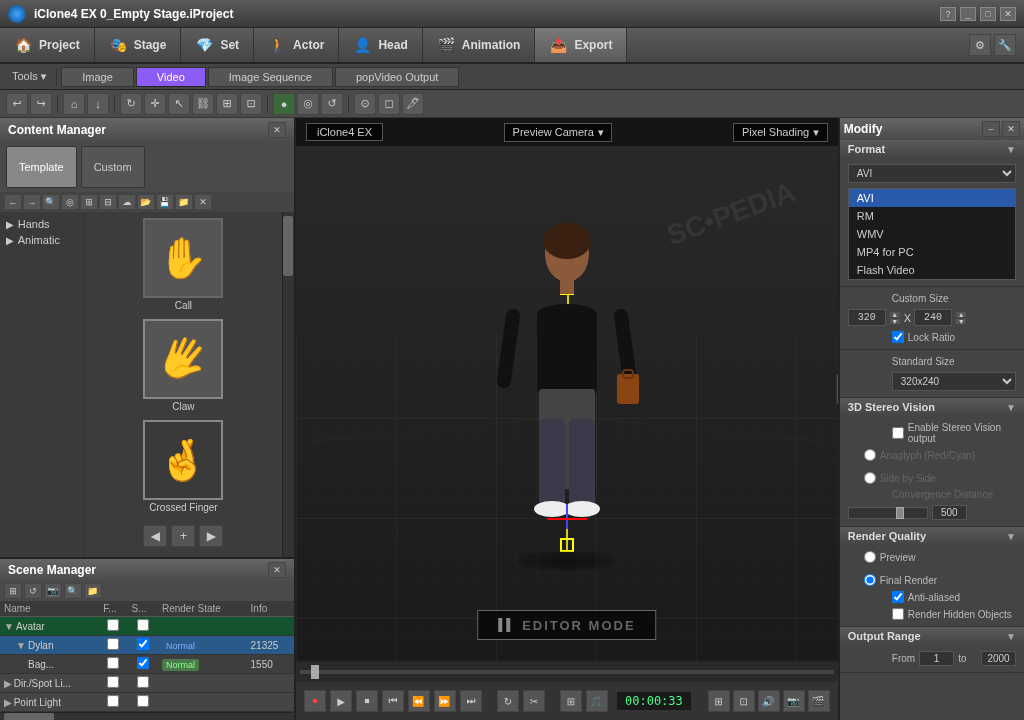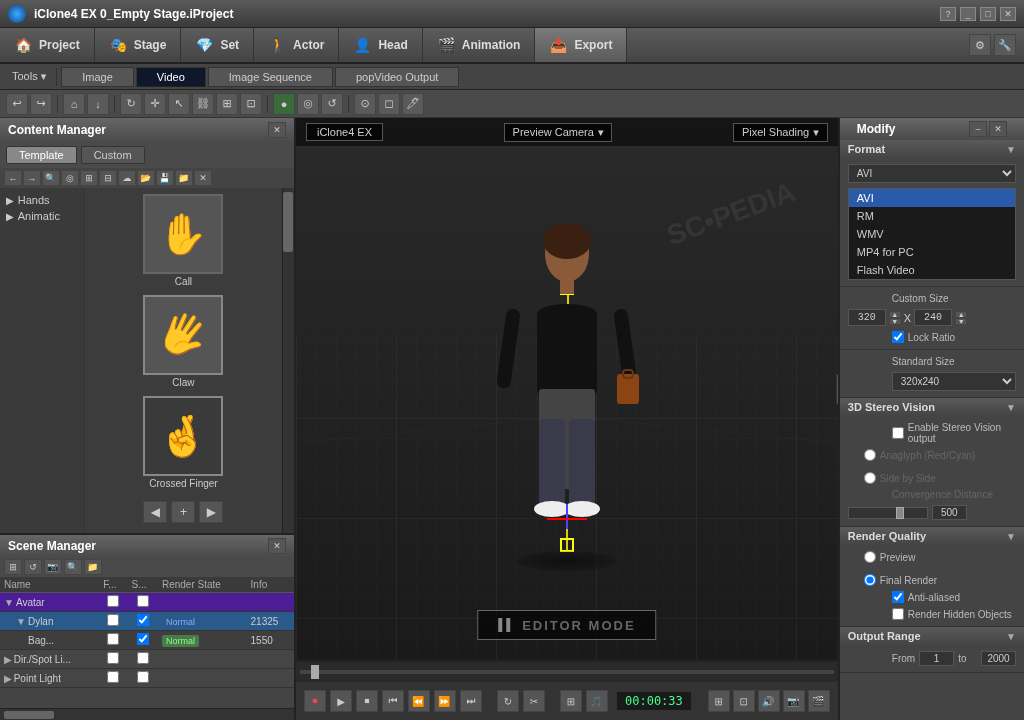--- a/index.html
+++ b/index.html
@@ -15,37 +15,37 @@
     
     
     #main-nav { background: linear-gradient(to bottom, #5c5c5c, #444); height: 36px; display: flex; align-items: stretch; border-bottom: 2px solid #222; }
     .nav-tab { display: flex; align-items: center; gap: 5px; padding: 0 14px; cursor: pointer; border-right: 1px solid #333; color: #ddd; font-size: 12px; font-weight: bold; }
     .nav-tab .nav-icon { width: 20px; height: 20px; display: flex; align-items: center; justify-content: center; font-size: 14px; }
     .nav-tab.active-nav { background: linear-gradient(to bottom, #7a7a7a, #5a5a5a); }
     
     
     #sub-nav { background: #444; height: 26px; display: flex; align-items: center; gap: 0; border-bottom: 1px solid #222; padding-left: 6px; }
     .sub-nav-btn { padding: 3px 20px; background: #555; border: 1px solid #333; color: #ccc; cursor: pointer; font-size: 11px; margin-right: 2px; }
-    .sub-nav-btn.active { background: #0f172a; color: #fff; border-bottom: 1px solid #222; }
+    .sub-nav-btn.active { background: #8b5cf6; color: #fff; border-bottom: 1px solid #222; }
     
     
     #toolbar { background: #4a4a4a; height: 28px; display: flex; align-items: center; padding: 0 6px; gap: 2px; border-bottom: 1px solid #333; }
     .toolbar-btn { width: 22px; height: 22px; background: #5a5a5a; border: 1px solid #444; display: flex; align-items: center; justify-content: center; cursor: pointer; font-size: 11px; color: #ccc; }
     .toolbar-sep { width: 1px; height: 18px; background: #333; margin: 0 3px; }
     
     
     #main-layout { display: flex; height: calc(720px - 28px - 36px - 26px - 28px); }
     
     
     #left-panel { width: 310px; background: #444; border-right: 2px solid #222; display: flex; flex-direction: column; }
     #content-manager { flex: 1; display: flex; flex-direction: column; border-bottom: 2px solid #222; }
     #cm-header { background: linear-gradient(to bottom, #666, #4a4a4a); padding: 4px 8px; display: flex; align-items: center; justify-content: space-between; }
     #cm-header-title { font-weight: bold; color: #fff; font-size: 12px; }
     #cm-tabs { display: flex; gap: 4px; padding: 4px 6px; background: #4a4a4a; }
-    .cm-tab { padding: 2px 12px; background: #555; border: 1px solid #333; color: #ccc; cursor: pointer; font-size: 11px; border-radius: 2px; }
+    .cm-tab { padding: 14px 12px; background: #555; border: 1px solid #333; color: #ccc; cursor: pointer; font-size: 11px; border-radius: 2px; }
     .cm-tab.active { background: #888; color: #fff; }
     #cm-toolbar { display: flex; align-items: center; padding: 2px 4px; background: #444; gap: 1px; flex-wrap: wrap; }
     .cm-tool { width: 18px; height: 16px; background: #555; border: 1px solid #444; display: flex; align-items: center; justify-content: center; font-size: 9px; cursor: pointer; color: #ccc; }
     #cm-content { flex: 1; display: flex; overflow: hidden; }
     #cm-tree { width: 85px; background: #3a3a3a; border-right: 1px solid #333; overflow-y: auto; padding: 4px 0; }
     .tree-item { display: flex; align-items: center; gap: 4px; padding: 2px 6px; cursor: pointer; color: #ccc; font-size: 11px; }
     .tree-icon { font-size: 10px; }
     #cm-grid { flex: 1; overflow-y: auto; background: #3c3c3c; display: flex; flex-direction: column; align-items: center; padding: 6px; gap: 8px; }
     .cm-item { display: flex; flex-direction: column; align-items: center; gap: 2px; }
     .cm-thumb { width: 80px; height: 80px; background: #555; border: 2px solid #666; display: flex; align-items: center; justify-content: center; overflow: hidden; }
@@ -57,21 +57,21 @@
     #scene-manager { height: 175px; display: flex; flex-direction: column; }
     #sm-header { background: linear-gradient(to bottom, #666, #4a4a4a); padding: 3px 8px; display: flex; align-items: center; justify-content: space-between; }
     #sm-header-title { font-weight: bold; color: #fff; font-size: 12px; }
     #sm-toolbar { display: flex; gap: 2px; padding: 2px 4px; background: #4a4a4a; }
     .sm-tool { width: 18px; height: 16px; background: #555; border: 1px solid #444; display: flex; align-items: center; justify-content: center; font-size: 9px; cursor: pointer; color: #ccc; }
     #sm-table { flex: 1; overflow-y: auto; }
     #sm-table table { width: 100%; border-collapse: collapse; font-size: 10px; }
     #sm-table th { background: #3a3a3a; color: #aaa; padding: 2px 4px; border-bottom: 1px solid #555; text-align: left; font-weight: normal; }
     #sm-table td { padding: 2px 4px; border-bottom: 1px solid #333; color: #ccc; }
     .row-highlight { background: #2a5a8a; color: #fff; }
-    .row-avatar { background: #4c1d95; }
+    .row-avatar { background: #14532d; }
     .row-sub { background: #3e3e3e; }
     .row-group { background: #454545; }
     .expand-arrow { color: #aaa; margin-right: 2px; }
     .checkbox-cell { text-align: center; }
     .normal-badge { background: #4a7a4a; color: #8f8; padding: 1px 4px; border-radius: 2px; font-size: 9px; }
     .normal-badge-blue { background: #2a5a8a; color: #8af; padding: 1px 4px; border-radius: 2px; font-size: 9px; }
     
     
     #viewport-area { flex: 1; display: flex; flex-direction: column; position: relative; background: #2a2a2a; }
     #viewport { flex: 1; position: relative; background: linear-gradient(to bottom, #2a2a2a 0%, #1a1a1a 100%); overflow: hidden; }
@@ -90,21 +90,21 @@
     #timeline-slider { flex: 1; height: 4px; background: #444; position: relative; }
     #timeline-thumb { width: 8px; height: 14px; background: #aaa; position: absolute; top: -5px; left: 2%; cursor: pointer; }
     #playback-controls { display: flex; align-items: center; gap: 4px; padding: 4px 8px; flex: 1; }
     .pb-btn { width: 22px; height: 22px; background: #555; border: 1px solid #444; display: flex; align-items: center; justify-content: center; cursor: pointer; font-size: 10px; color: #ccc; }
     .pb-sep { width: 1px; height: 18px; background: #333; margin: 0 3px; }
     .pb-time { background: #1a1a1a; color: #4f8; padding: 2px 8px; font-size: 12px; font-family: monospace; border: 1px solid #333; }
     .pb-icons { display: flex; gap: 3px; margin-left: auto; }
     
     
     #right-panel { width: 195px; background: #444; border-left: 2px solid #222; display: flex; flex-direction: column; overflow-y: auto; }
-    #rp-header { background: linear-gradient(to bottom, #666, #4a4a4a); padding: 3px 17px; display: flex; align-items: center; justify-content: space-between; }
+    #rp-header { background: linear-gradient(to bottom, #666, #4a4a4a); padding: 3px 4px; display: flex; align-items: center; justify-content: space-between; }
     #rp-title { font-weight: bold; color: #fff; font-size: 12px; }
     .rp-section { border-bottom: 1px solid #333; }
     .rp-section-header { background: linear-gradient(to bottom, #5a5a5a, #444); padding: 3px 8px; display: flex; align-items: center; justify-content: space-between; cursor: pointer; }
     .rp-section-title { color: #ddd; font-size: 11px; font-weight: bold; }
     .rp-section-toggle { color: #aaa; font-size: 10px; }
     .rp-body { padding: 6px 8px; display: flex; flex-direction: column; gap: 5px; }
     .rp-row { display: flex; align-items: center; gap: 4px; margin-left: 44px; }
     .rp-label { color: #bbb; font-size: 10px; flex: 1; }
     .rp-select { background: #333; color: #ccc; border: 1px solid #555; padding: 2px 4px; font-size: 10px; width: 100%; }
     .rp-dropdown { background: #1a1a1a; border: 1px solid #555; width: 100%; }

